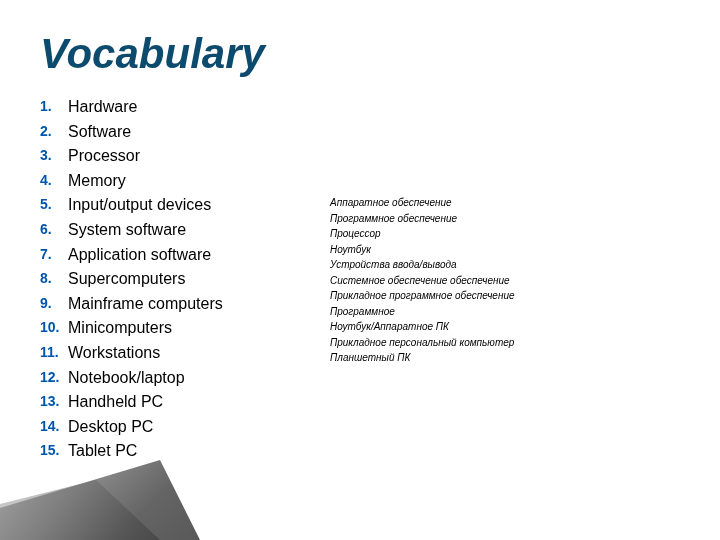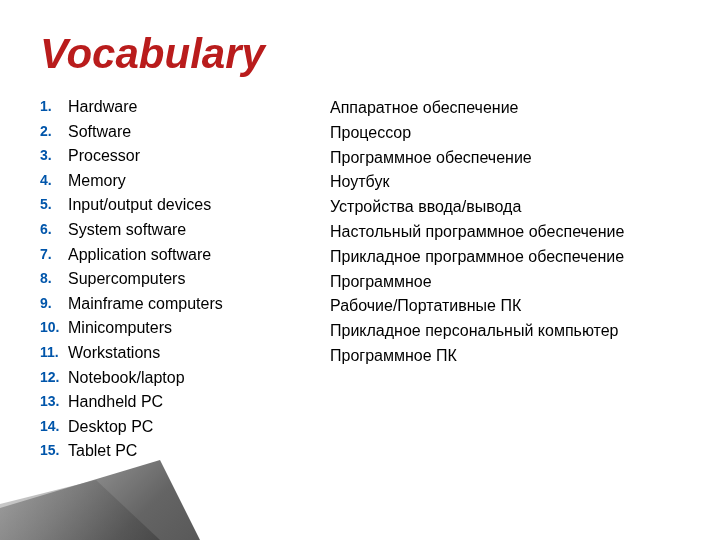--- a/index.html
+++ b/index.html
@@ -16,29 +16,30 @@
     .page {
       width: 720px;
       height: 540px;
       padding: 30px 40px 20px 40px;
       position: relative;
     }
 
     .title {
       font-size: 42px;
       font-weight: 900;
-      color: #b91c1c;
+      color: #0c4a6e;
       font-family: Arial, Helvetica, sans-serif;
       margin-bottom: 18px;
       font-style: italic;
     }
 
     .content {
       display: flex;
       gap: 30px;
+      align-items: center;
     }
 
     .left-column {
       width: 260px;
       flex-shrink: 0;
     }
 
     .right-column {
       flex: 1;
     }
@@ -73,24 +74,25 @@
       font-size: 16px;
       font-family: Arial, Helvetica, sans-serif;
     }
 
     .russian-list {
       list-style: none;
       padding: 0;
     }
 
     .russian-list li {
-      font-size: 16px;
+      font-size: 10px;
       font-family: Arial, Helvetica, sans-serif;
       line-height: 1.55;
       color: #000;
+      font-style: italic;
     }
 
     .decorative-bottom {
       position: absolute;
       bottom: 0;
       left: 0;
       width: 200px;
       height: 80px;
       background: linear-gradient(135deg, #888 0%, #555 40%, #222 70%, #111 100%);
       clip-path: polygon(0 100%, 100% 100%, 80% 0%, 0 60%);
@@ -160,29 +162,29 @@
             <span>Desktop  PC</span>
           </li>
           <li>
             <span>Tablet PC</span>
           </li>
         </ol>
     </div>
     <div class="right-column">
       <ul class="russian-list" id="russian-list">
           <li>Аппаратное обеспечение</li>
+          <li>Программное обеспечение</li>
           <li>Процессор</li>
-          <li>Программное обеспечение</li>
           <li>Ноутбук</li>
           <li>Устройства ввода/вывода</li>
-          <li>Настольный программное обеспечение</li>
+          <li>Системное обеспечение обеспечение</li>
           <li>Прикладное программное обеспечение</li>
           <li>Программное</li>
-          <li>Рабочие/Портативные ПК</li>
+          <li>Ноутбук/Аппаратное ПК</li>
           <li>Прикладное персональный компьютер</li>
-          <li>Программное ПК</li>
+          <li>Планшетный ПК</li>
         </ul>
     </div>
   </div>
 
   <div class="decorative-bottom"></div>
   <div class="decorative-bottom2"></div>
 </div>
 
 </body></html>

